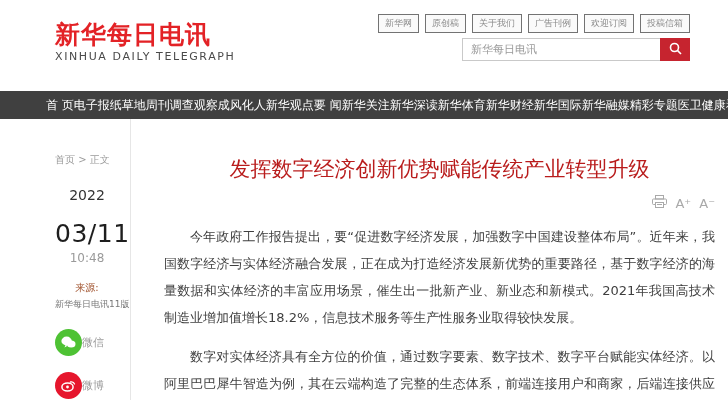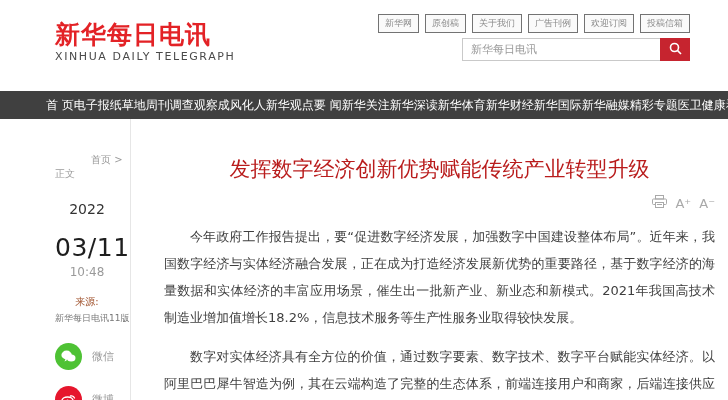--- a/index.html
+++ b/index.html
@@ -22,30 +22,30 @@
 
   
   .nav { height:28px; background:#404040; display:flex; align-items:center;
     padding:0 33px 0 46px; justify-content:space-between; }
   .nav-item { color:#fff; font-size:12px; cursor:pointer; white-space:nowrap; }
 
   
   .content { display:flex; min-height:297px; }
   .sidebar { width:131px; padding:34px 0 0 55px; border-right:1px solid #e6e6e6; flex-shrink:0; }
   .crumb { font-size:10px; color:#9a9a9a; }
-  .crumb a { color:#9a9a9a; text-decoration:none; cursor:pointer;margin-left:36px; }
+  .crumb a { color:#9a9a9a; text-decoration:none; cursor:pointer; }
   .datebox { text-align:center; width:64px; margin-top:20px; }
   .date-year { font-size:14px; color:#333; }
   .date-day  { font-size:25px; color:#1e1e1e; letter-spacing:0.5px; margin-top:16px; }
   .date-time { font-size:12px; color:#9a9a9a; margin-top:3px; }
   .source { text-align:center; width:64px; margin-top:16px; }
   .source-label { font-size:10px; color:#a0522d; }
   .source-value { font-size:9px; color:#777; margin-top:3px; white-space:nowrap; }
   .share { margin-top:18px; }
-  .share-item { display:flex; align-items:center; gap:10px; margin-bottom:16px; cursor:pointer; }
+  .share-item { display:flex; align-items:center; gap:0; margin-bottom:16px; cursor:pointer; }
   .share-icon { width:27px; height:27px; border-radius:50%; display:flex;
     align-items:center; justify-content:center; color:#fff; font-size:13px; flex-shrink:0; }
   .share-label { font-size:11px; color:#9a9a9a; }
 
   .main { flex:1; padding:36px 13px 0 33px; }
   .article-title { text-align:center; font-size:21px; font-weight:normal; color:#b91c1c; }
   .tools { display:flex; justify-content:flex-end; align-items:center; gap:8px;
     margin-top:12px; color:#a9a9a9; }
   .tool { font-size:13px; cursor:pointer; color:#a9a9a9; }
   .article-body { margin-top:6px; }

